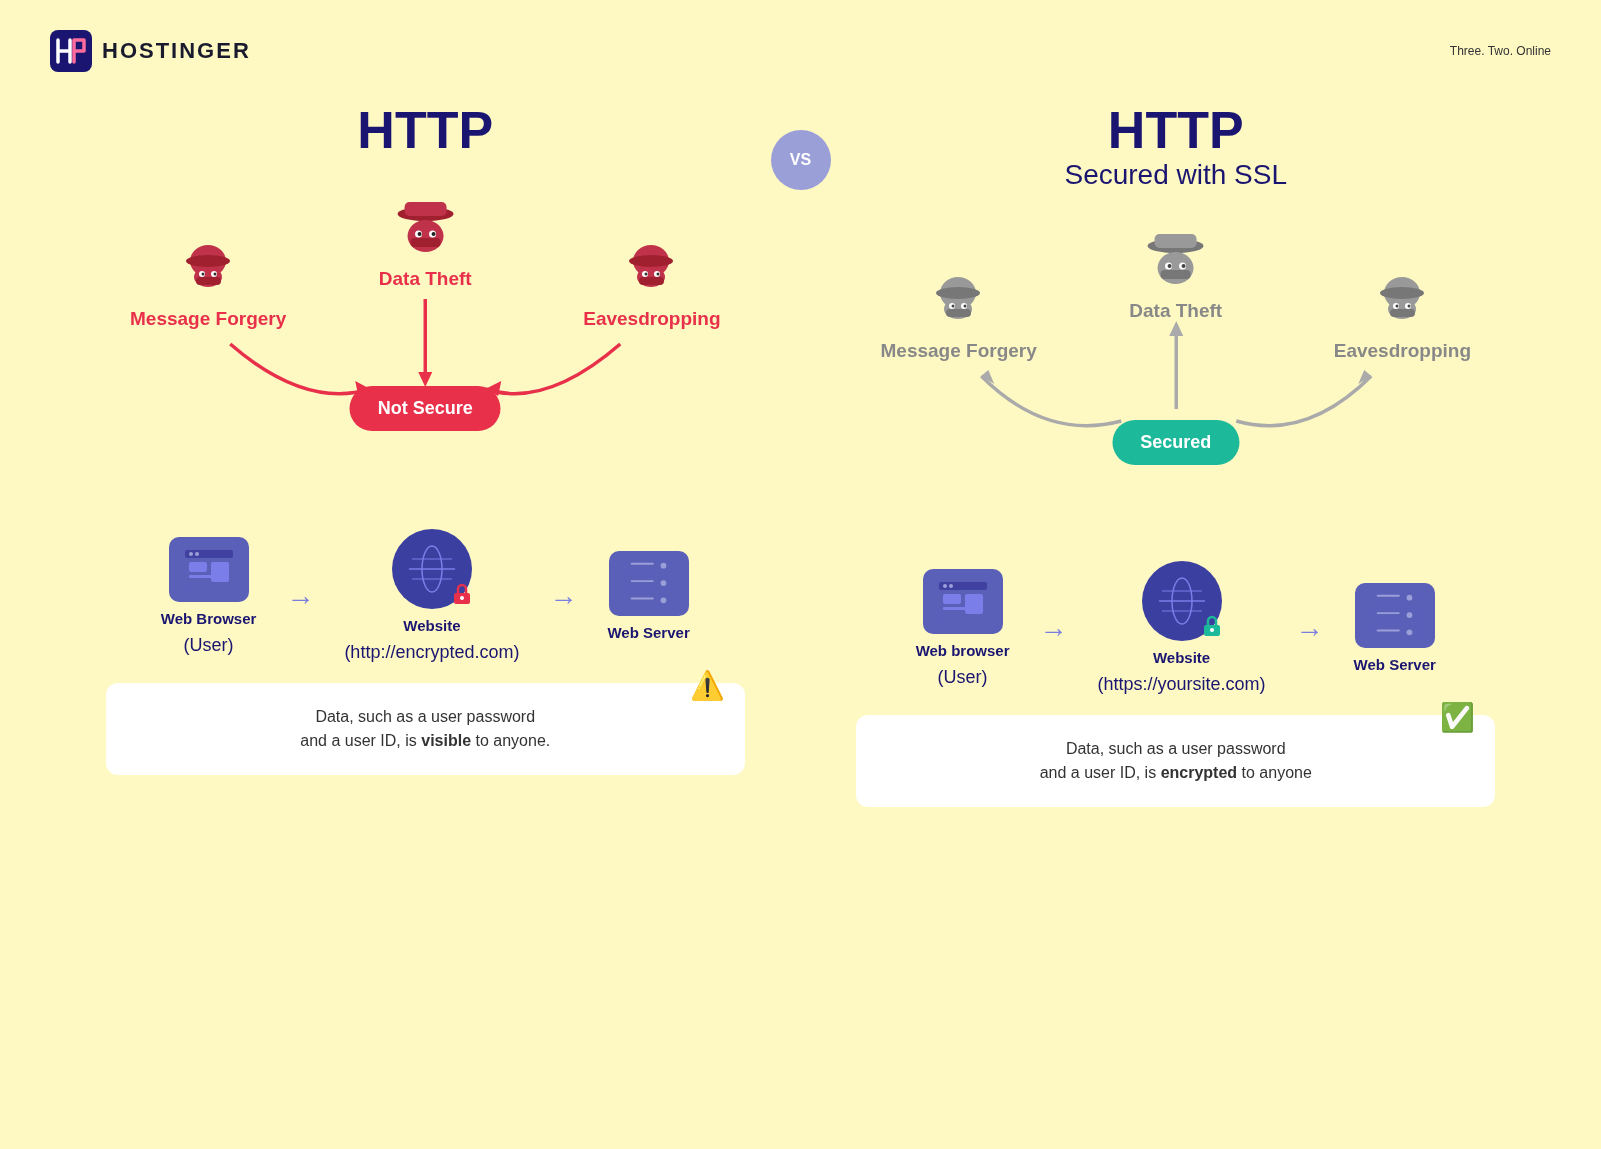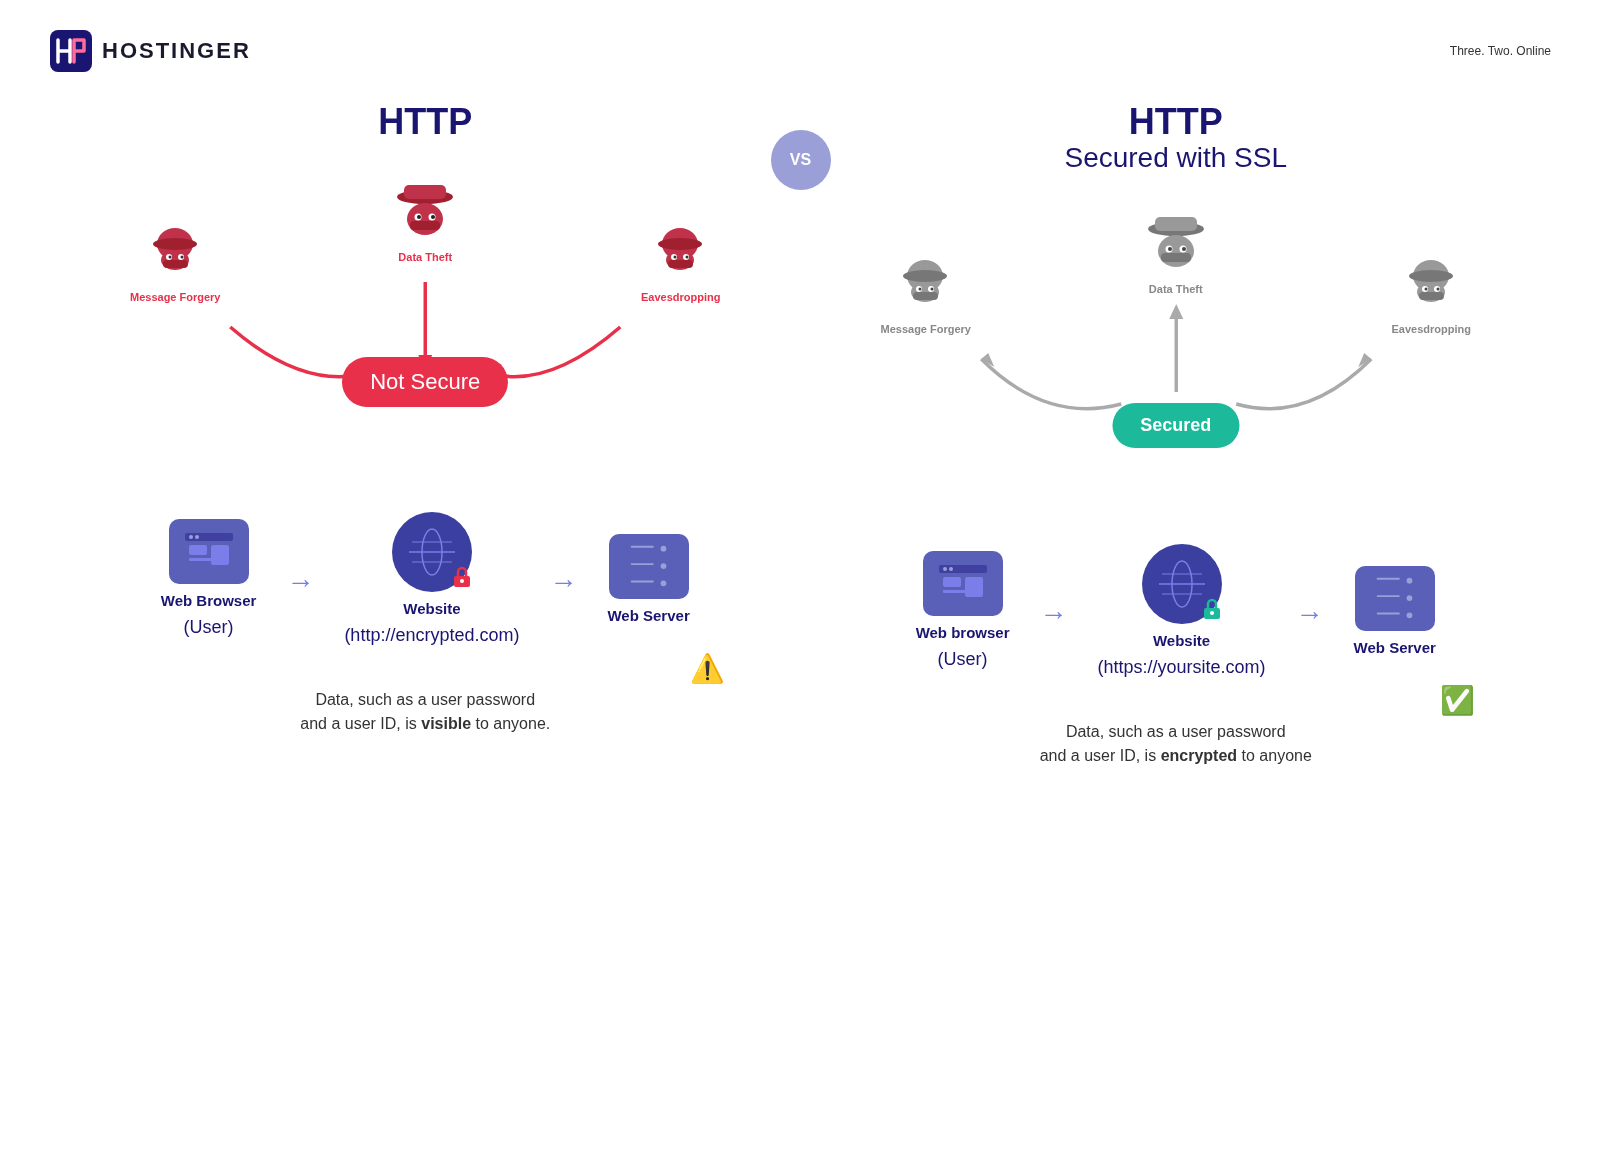--- a/index.html
+++ b/index.html
@@ -8,21 +8,21 @@
       font-family: 'Segoe UI', Arial, sans-serif;
       width: 1601px;
       min-height: 1149px;
       position: relative;
       overflow: hidden;
     }
 
     .page {
       width: 1601px;
       min-height: 1149px;
-      background: #ffffff;
+      background: #fef9c3;
       position: relative;
       padding: 30px 50px 52px 50px;
     }
 
     
     .header {
       display: flex;
       justify-content: space-between;
       align-items: center;
       margin-bottom: 30px;
@@ -85,21 +85,21 @@
       align-items: center;
       padding: 0 20px;
     }
 
     .panel-title {
       text-align: center;
       margin-bottom: 30px;
     }
 
     .panel-title h1 {
-      font-size: 36px;
+      font-size: 52px;
       font-weight: 900;
       color: #1a1570;
       line-height: 1.1;
     }
 
     .panel-title p {
       font-size: 28px;
       color: #1a1570;
       font-weight: 400;
     }
@@ -114,39 +114,39 @@
 
     
     .villain {
       display: flex;
       flex-direction: column;
       align-items: center;
       position: absolute;
     }
 
     .villain-label {
-      font-size: 11px;
+      font-size: 19px;
       font-weight: 700;
       text-align: center;
       margin-top: 4px;
     }
 
     .villain-label.red { color: #e8304a; }
     .villain-label.gray { color: #888; }
 
     
     .not-secure-badge {
       position: absolute;
       left: 50%;
-      top: 185px;
+      top: 197px;
       transform: translateX(-50%);
       background: #e8304a;
       color: white;
-      font-size: 22px;
-      font-weight: 400;
+      font-size: 18px;
+      font-weight: 700;
       padding: 12px 28px;
       border-radius: 30px;
       white-space: nowrap;
     }
 
     .secured-badge {
       position: absolute;
       left: 50%;
       top: 199px;
       transform: translateX(-50%);

